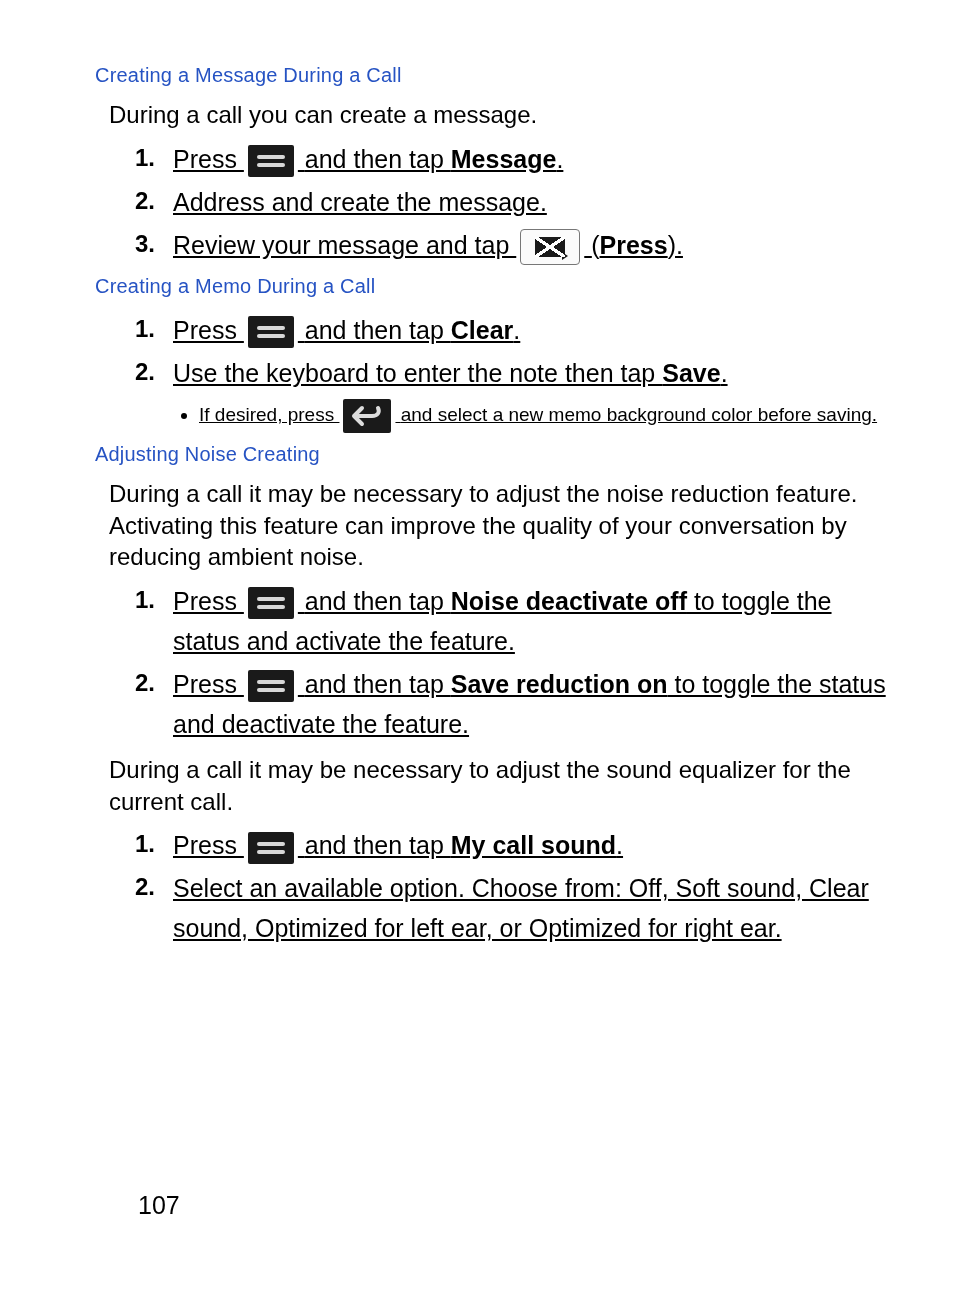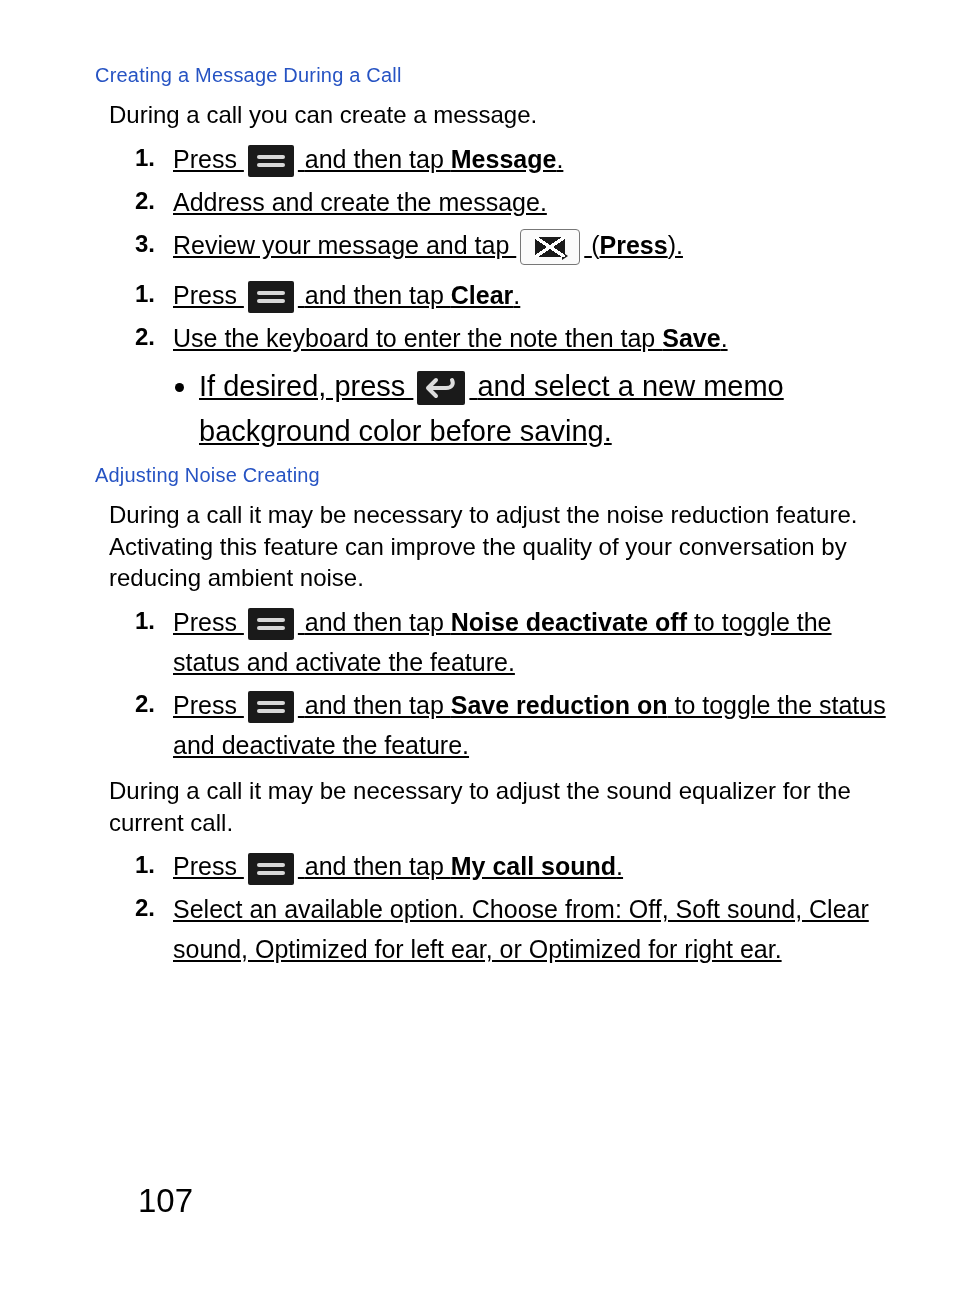--- a/index.html
+++ b/index.html
@@ -110,29 +110,29 @@
     width:48px;height:34px;background:#1a1a1a;border-radius:2px;
     display:inline-flex;align-items:center;justify-content:center;position:relative;
   }
   .icon-back svg{width:34px;height:24px;}
   ul.sub{
     list-style:disc;
     margin:6px 0 0 26px;
     padding:0;
   }
   ul.sub li{
-    font-size:29px;
+    font-size:19px;
     font-stretch:condensed;
     line-height:1.55;
   }
   .page-num{
     position:absolute;
     left:138px;
     bottom:75px;
-    font-size:33px;
+    font-size:25px;
     font-stretch:condensed;
   }
 </style>
 </head>
 <body>
 
 <div class="page">
 
   <div class="section-title">Creating a Message During a Call</div>
   <p class="intro">During a call you can create a message.</p>
@@ -157,20 +157,21 @@
         <span class="icon-box icon-send">
             <span class="inner">
               <span class="arrow"></span>
             </span>
           </span>
         <span> (</span><b>Press</b><span>).</span>
       </span>
     </li>
   </ol>
 
+  <div class="section-title">Creating a Memo During a Call</div>
   <ol class="steps">
     <li>
       <span class="num">1.</span>
       <span class="step-body">
         <span>Press </span>
         <span class="icon-box icon-menu"></span>
         <span> and then tap </span>
         <b>Clear</b><span>.</span>
       </span>
     </li>

